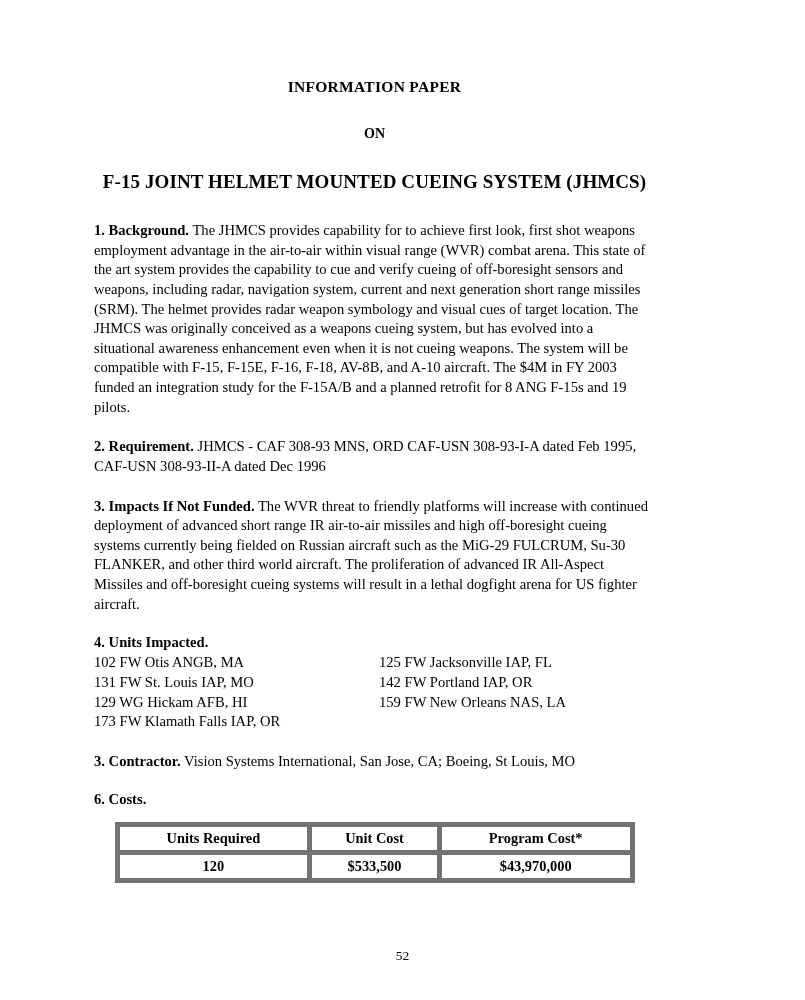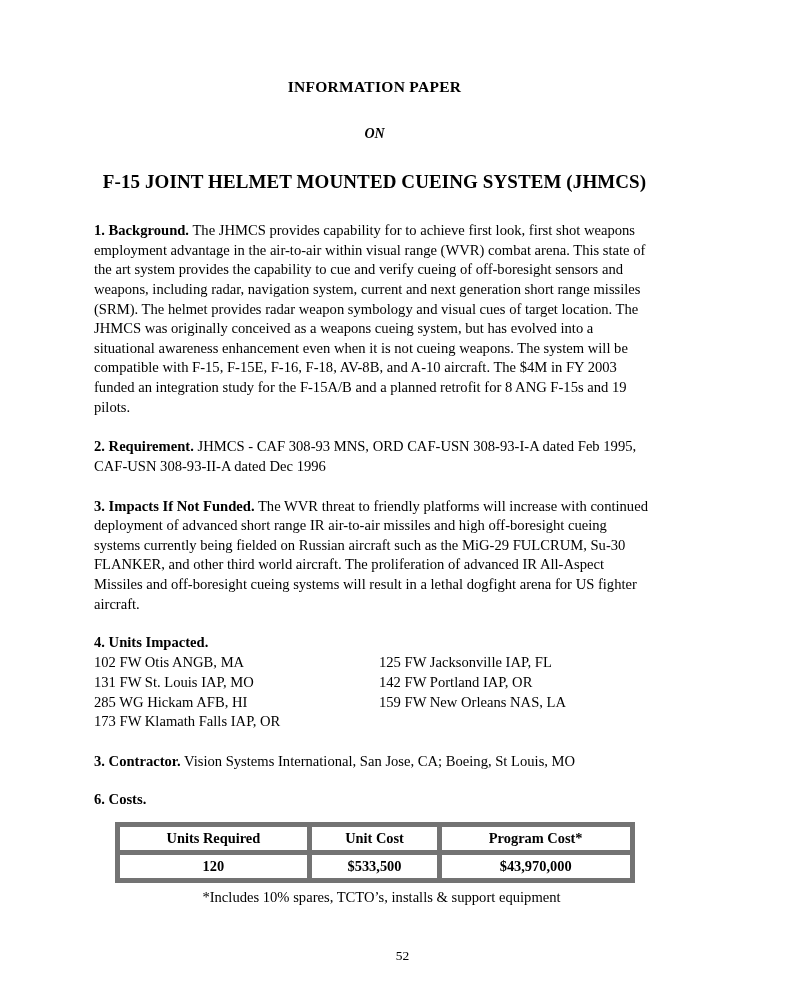--- a/index.html
+++ b/index.html
@@ -28,21 +28,20 @@
   .doc-title {
     font-size: 15.5px;
     font-weight: bold;
     letter-spacing: 0.3px;
     margin: 0 0 30px 0;
   }
   .doc-on {
     font-size: 14px;
     font-weight: bold;
     margin: 0 0 29px 0;
-    font-style: italic;
   }
   .doc-subject {
     font-size: 19px;
     font-weight: bold;
     letter-spacing: 0.1px;
     margin: 0 0 28px 0;
   }
   .section {
     font-size: 14.6px;
     line-height: 1.345;
@@ -138,21 +137,21 @@
   <div class="units-grid">
     <div class="units-row">
       <div class="units-col-left">102 FW Otis ANGB, MA</div>
       <div class="units-col-right">125 FW Jacksonville IAP, FL</div>
     </div>
     <div class="units-row">
       <div class="units-col-left">131 FW St. Louis IAP, MO</div>
       <div class="units-col-right">142 FW Portland IAP, OR</div>
     </div>
     <div class="units-row">
-      <div class="units-col-left">285 WG Hickam AFB, HI</div>
+      <div class="units-col-left">129 WG Hickam AFB, HI</div>
       <div class="units-col-right">159 FW New Orleans NAS, LA</div>
     </div>
     <div class="units-row">
       <div class="units-col-left">173 FW Klamath Falls IAP, OR</div>
       <div class="units-col-right"></div>
     </div>
   </div>
 
   <p class="section"><span class="lead">3.  Contractor.</span><span>  Vision Systems International, San Jose, CA; Boeing, St Louis, MO</span></p>
 
@@ -170,17 +169,16 @@
       <tbody>
         <tr>
           <td>120</td>
           <td>$533,500</td>
           <td>$43,970,000</td>
         </tr>
       </tbody>
     </table>
   </div>
 
-  <div class="table-note">*Includes 10% spares, TCTO’s, installs &amp; support equipment</div>
 
   <div class="page-number">52</div>
 
 </div>
 
 </body></html>

